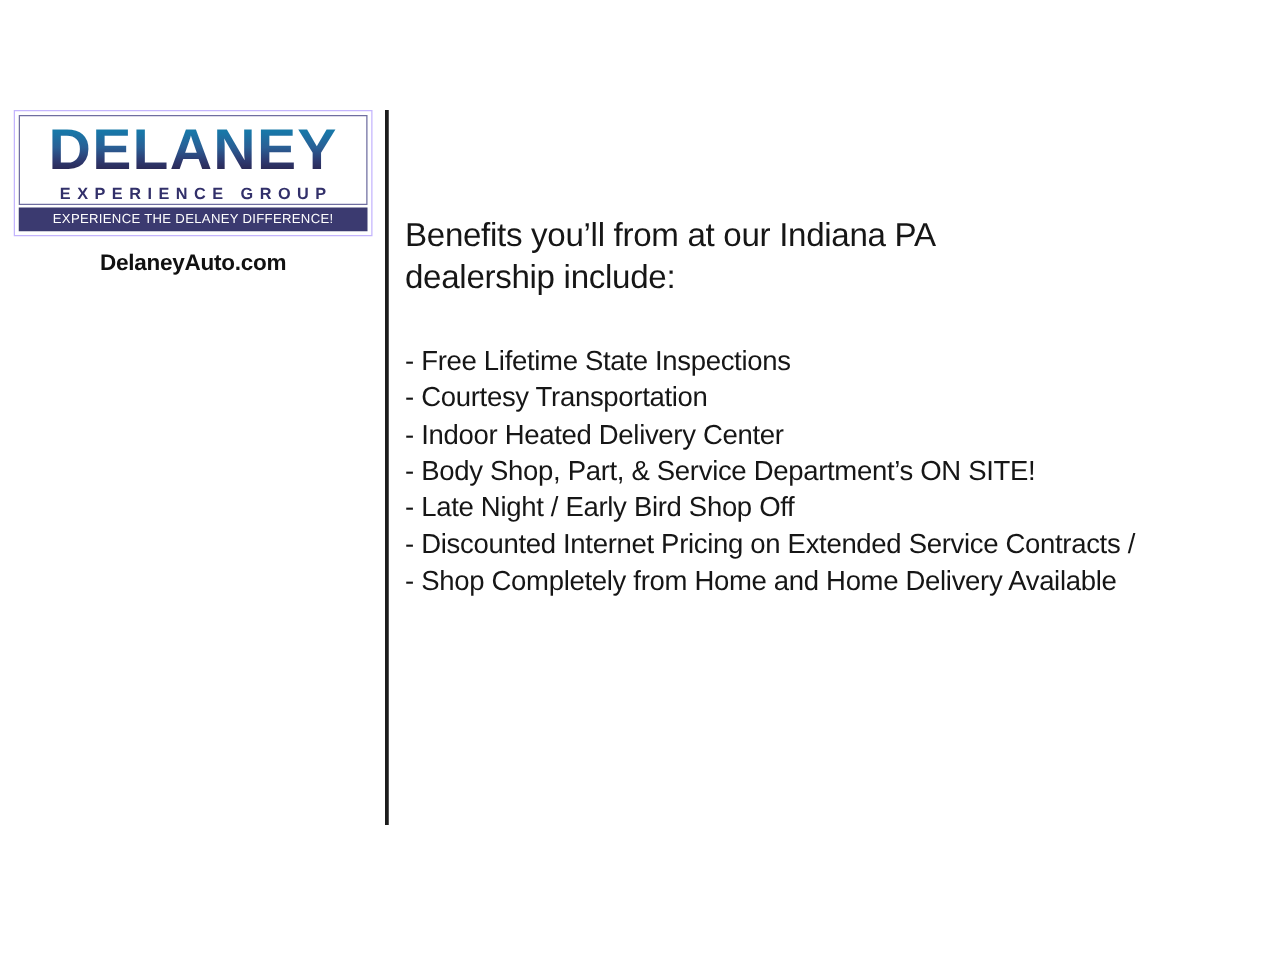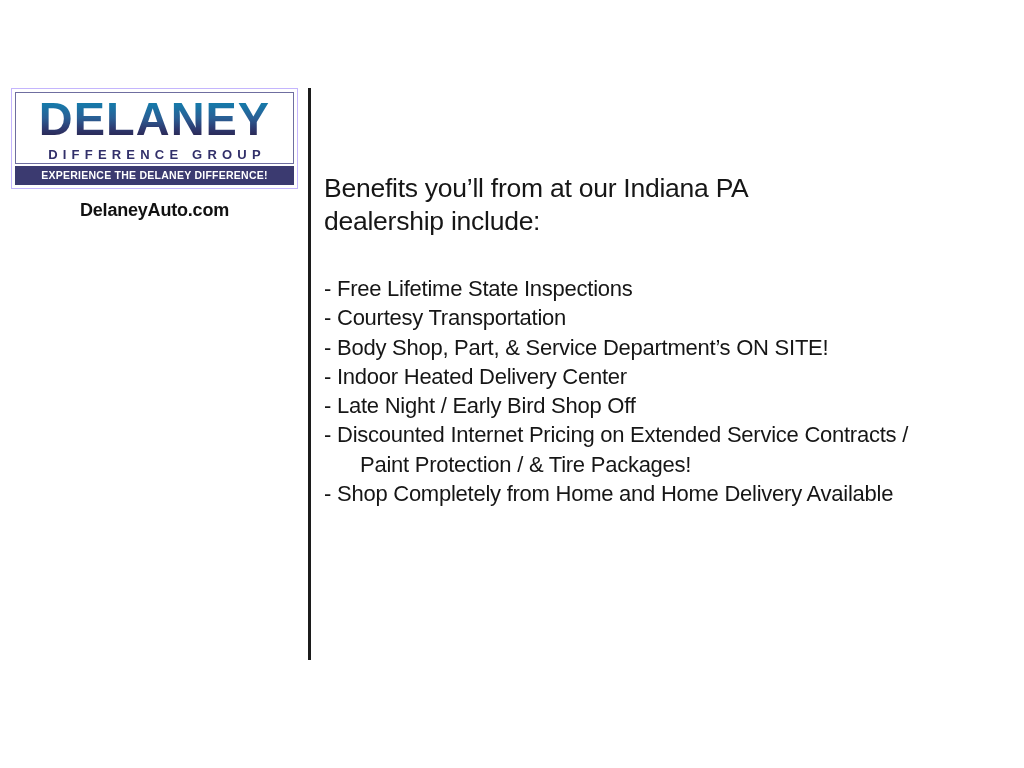--- a/index.html
+++ b/index.html
@@ -94,21 +94,21 @@
 
   .logo-tagline {
     position: absolute;
     left: 3px;
     right: 3px;
     bottom: 3px;
     height: 19px;
     background: #3b3a70;
     color: #ffffff;
     font-family: "Liberation Sans", sans-serif;
-    font-weight: bold;
+    font-weight: normal;
     font-size: 10.5px;
     line-height: 19px;
     text-align: center;
     letter-spacing: 0.25px;
   }
 
   .site-url {
     position: absolute;
     left: 0;
     top: 107px;
@@ -181,21 +181,21 @@
 </head>
 <body>
 
 <div class="slide">
 
   <div class="brand-block">
 
     <div class="logo-box">
       <div class="logo-inner">
         <div class="logo-wordmark">DELANEY</div>
-        <div class="logo-subword">DIFFERENCE GROUP</div>
+        <div class="logo-subword">EXPERIENCE GROUP</div>
       </div>
       <div class="logo-tagline">EXPERIENCE THE DELANEY DIFFERENCE!</div>
     </div>
 
     <div class="site-url">DelaneyAuto.com</div>
   </div>
 
   <div class="divider"></div>
 
   <div class="content">
@@ -203,31 +203,30 @@
     <h1 class="content-heading">Benefits you’ll from at our Indiana PA dealership include:</h1>
 
     <ul class="benefits-list">
       <li class="benefit-item">
         <span class="dash">-</span><span>Free Lifetime State Inspections</span>
       </li>
       <li class="benefit-item">
         <span class="dash">-</span><span>Courtesy Transportation</span>
       </li>
       <li class="benefit-item">
+        <span class="dash">-</span><span>Indoor Heated Delivery Center</span>
+      </li>
+      <li class="benefit-item">
         <span class="dash">-</span><span>Body Shop, Part, &amp; Service Department’s ON SITE!</span>
       </li>
       <li class="benefit-item">
-        <span class="dash">-</span><span>Indoor Heated Delivery Center</span>
-      </li>
-      <li class="benefit-item">
         <span class="dash">-</span><span>Late Night / Early Bird Shop Off</span>
       </li>
       <li class="benefit-item">
         <span class="dash">-</span><span>Discounted Internet Pricing on Extended Service Contracts /</span>
-        <span class="benefit-cont">Paint Protection / &amp; Tire Packages!</span>
       </li>
       <li class="benefit-item">
         <span class="dash">-</span><span>Shop Completely from Home and Home Delivery Available</span>
       </li>
     </ul>
 
   </div>
 </div>
 
 </body></html>

